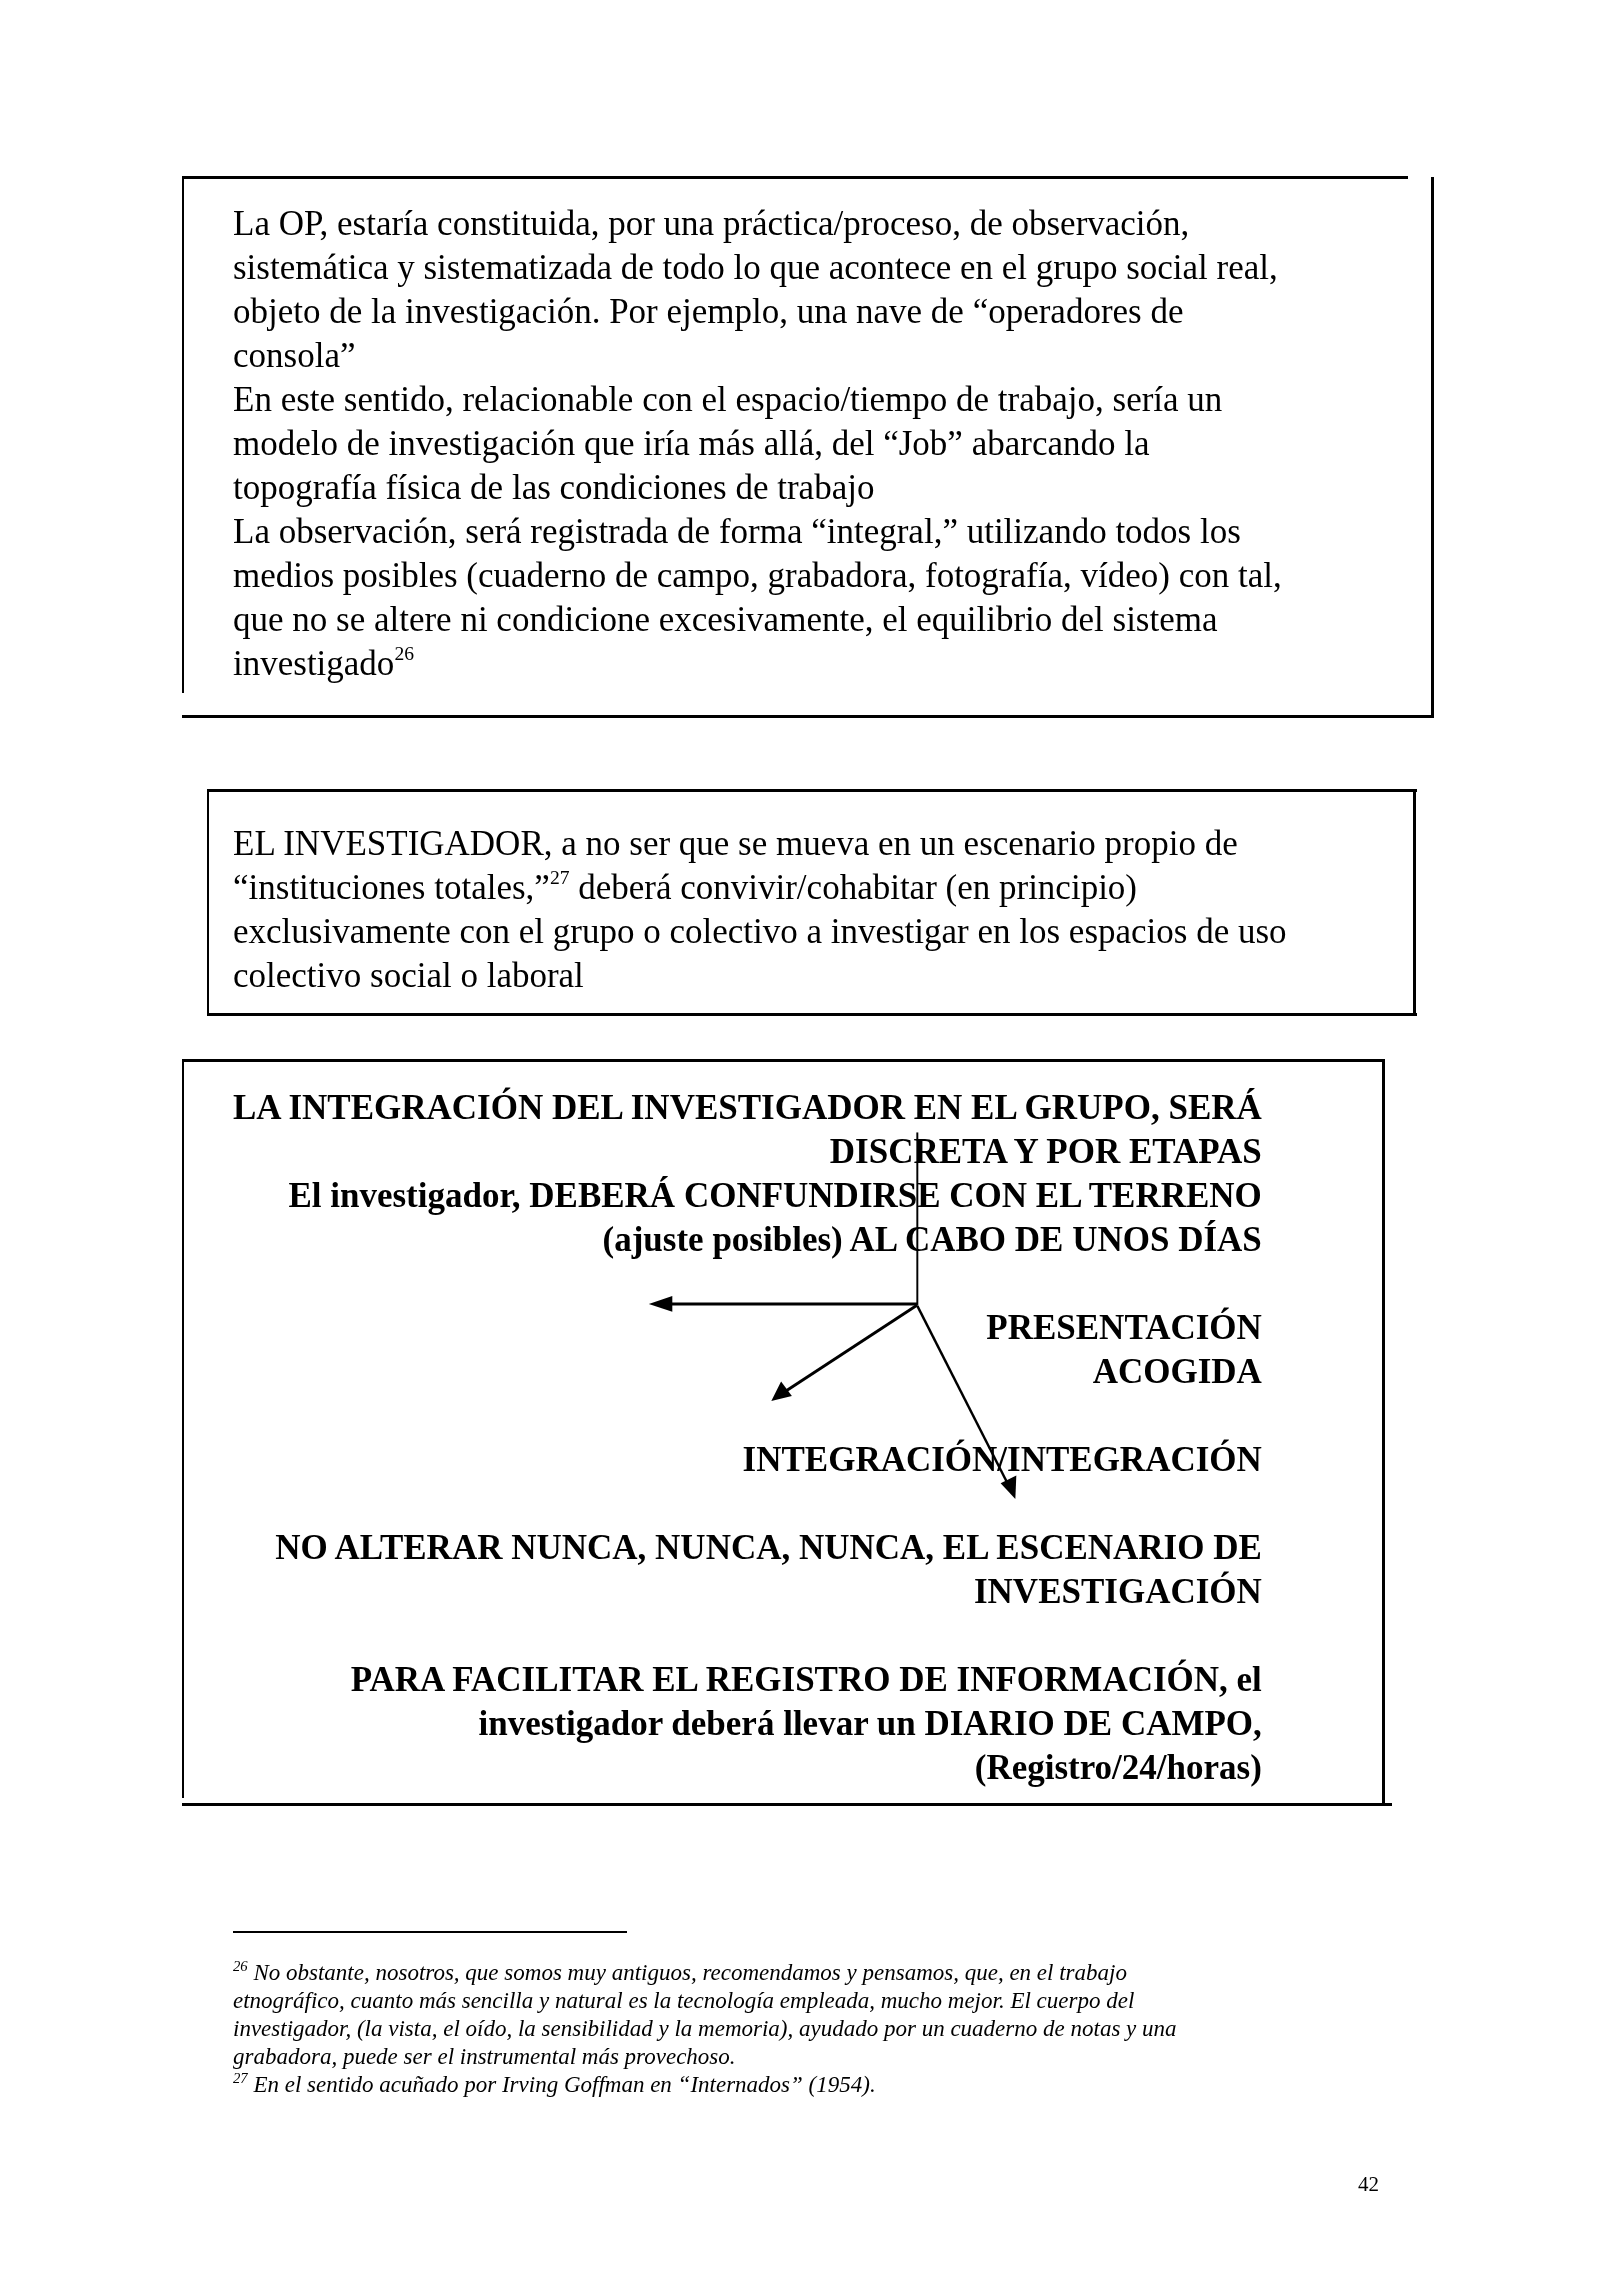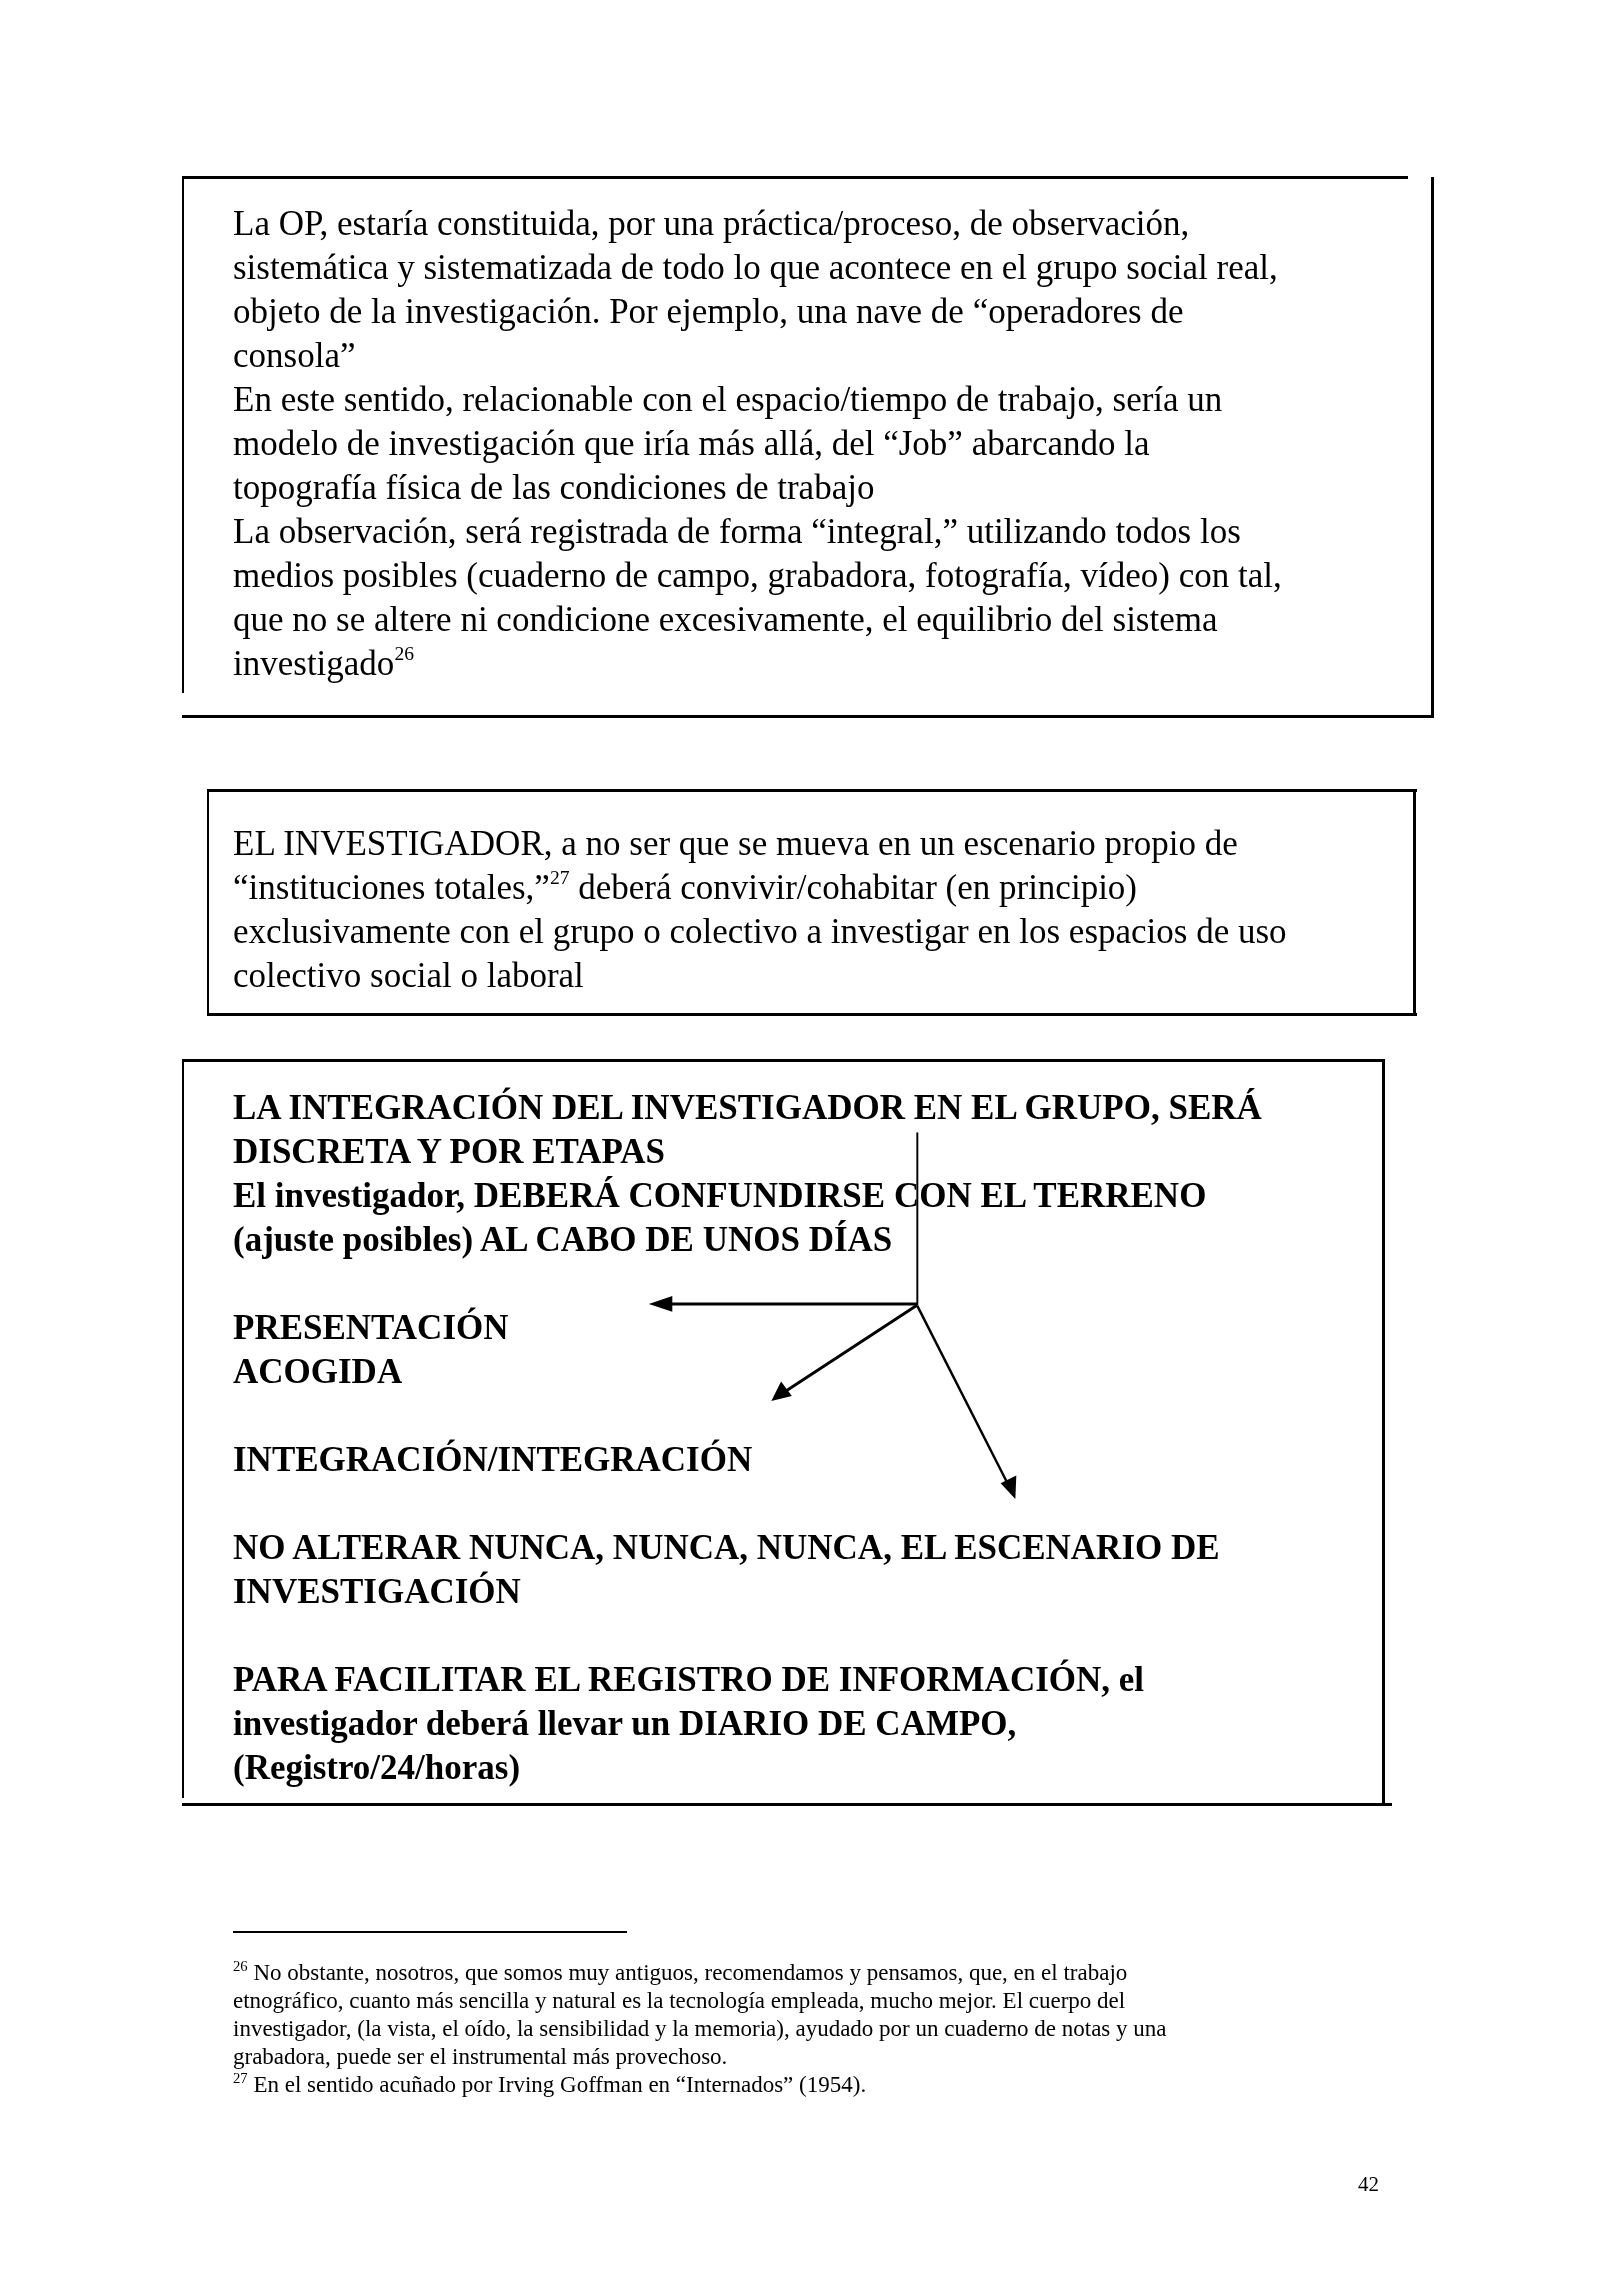--- a/index.html
+++ b/index.html
@@ -27,36 +27,37 @@
   }
   .box-text .ln { display: block; }
   sup.fn { font-size: 19.6px; vertical-align: 14.7px; line-height: 0; }
 
   .bold-text {
     position: absolute;
     font-size: 35px;
     line-height: 44px;
     font-weight: bold;
     white-space: nowrap;
+    text-align: right;
   }
   .bold-text .ln { display: block; }
   .gap { display: block; height: 44px; }
 
   #diagram { position: absolute; left: 0; top: 0; width: 1621px; height: 2293px; pointer-events: none; }
 
   .footnote-rule { position: absolute; left: 233px; top: 1923px; width: 394px; height: 2px; background: #000; }
   .footnotes {
     position: absolute;
     left: 233px;
     top: 1951px;
     width: 1176px;
     font-size: 23px;
     line-height: 28px;
   }
-  .footnotes .fn-line { display: block; white-space: nowrap; }
+  .footnotes .fn-line { display: block; white-space: nowrap; font-style: italic; }
   .footnotes sup { font-size: 14.7px; vertical-align: 8.8px; line-height: 0; }
 
   .page-number {
     position: absolute;
     left: 1358px;
     top: 2159px;
     font-size: 21px;
     line-height: 35px;
   }
 </style>

